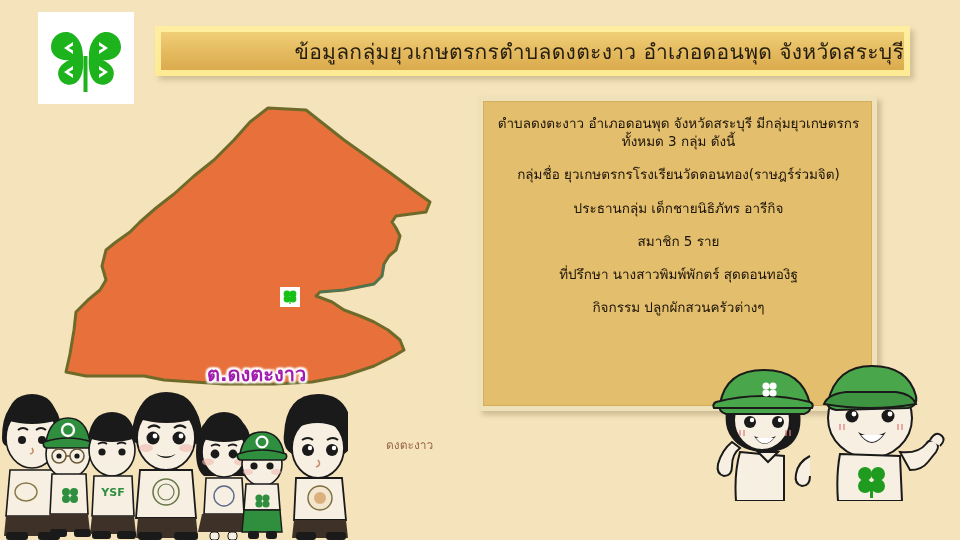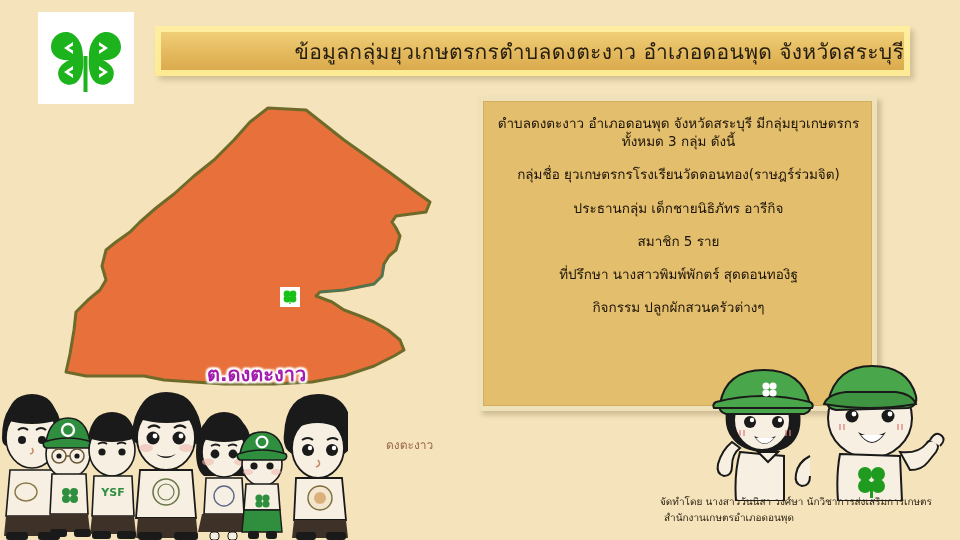--- a/index.html
+++ b/index.html
@@ -287,24 +287,20 @@
             <circle cx="176" cy="130" r="7"></circle>
         </g>
         <rect x="168" y="126" width="3" height="16" fill="#1f9c1f"></rect>
         <path d="M198 96 q18 2 26 -8 q4 -6 10 -2 q4 4 0 10 l-8 10 q-6 8 -18 8 z" fill="#f7f0e2" stroke="#1a1a1a" stroke-width="2"></path>
         <path d="M228 84 q6 -10 12 -4 q4 4 -2 10" fill="#f7f0e2" stroke="#1a1a1a" stroke-width="2"></path>
         <path d="M108 100 q-12 6 -14 18 q-2 10 6 12 q8 0 8 -10" fill="#f7f0e2" stroke="#1a1a1a" stroke-width="2"></path>
       </g>
     </svg>
   </div>
 
-  <div class="credit">
-    <div class="credit-line">จัดทำโดย  นางสาววันนิสา  วงศ์ษา   นักวิชาการส่งเสริมการเกษตร</div>
-    <div class="credit-line second">สำนักงานเกษตรอำเภอดอนพุด</div>
-  </div>
 
   <div class="kids-left">
     <svg width="352" height="154" viewBox="0 0 352 154">
 
       <g>
         <path d="M6 52 q0 -40 30 -40 q30 0 30 40 q0 6 -4 8 l-52 0 q-4 -2 -4 -8 z" fill="#1a1a1a"></path>
         <ellipse cx="36" cy="52" rx="26" ry="30" fill="#f7f0e2" stroke="#1a1a1a" stroke-width="1.6"></ellipse>
         <path d="M10 34 q4 -26 26 -26 q22 0 26 26 q-26 8 -52 0 z" fill="#1a1a1a"></path>
         <circle cx="26" cy="54" r="4" fill="#1a1a1a"></circle>
           <circle cx="46" cy="54" r="4" fill="#1a1a1a"></circle>

